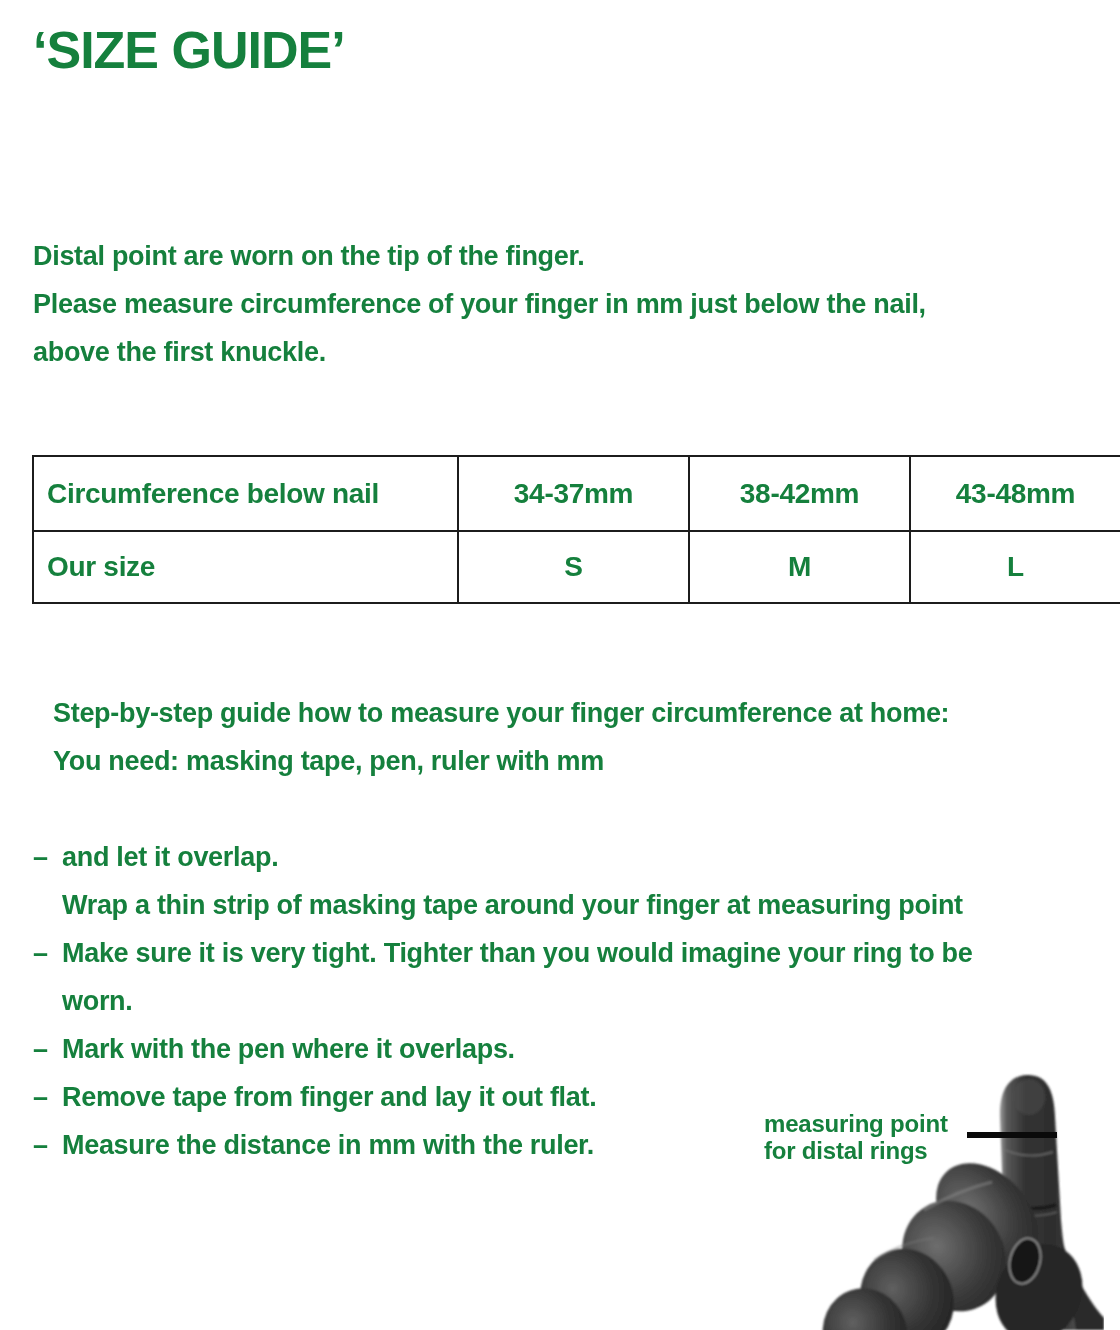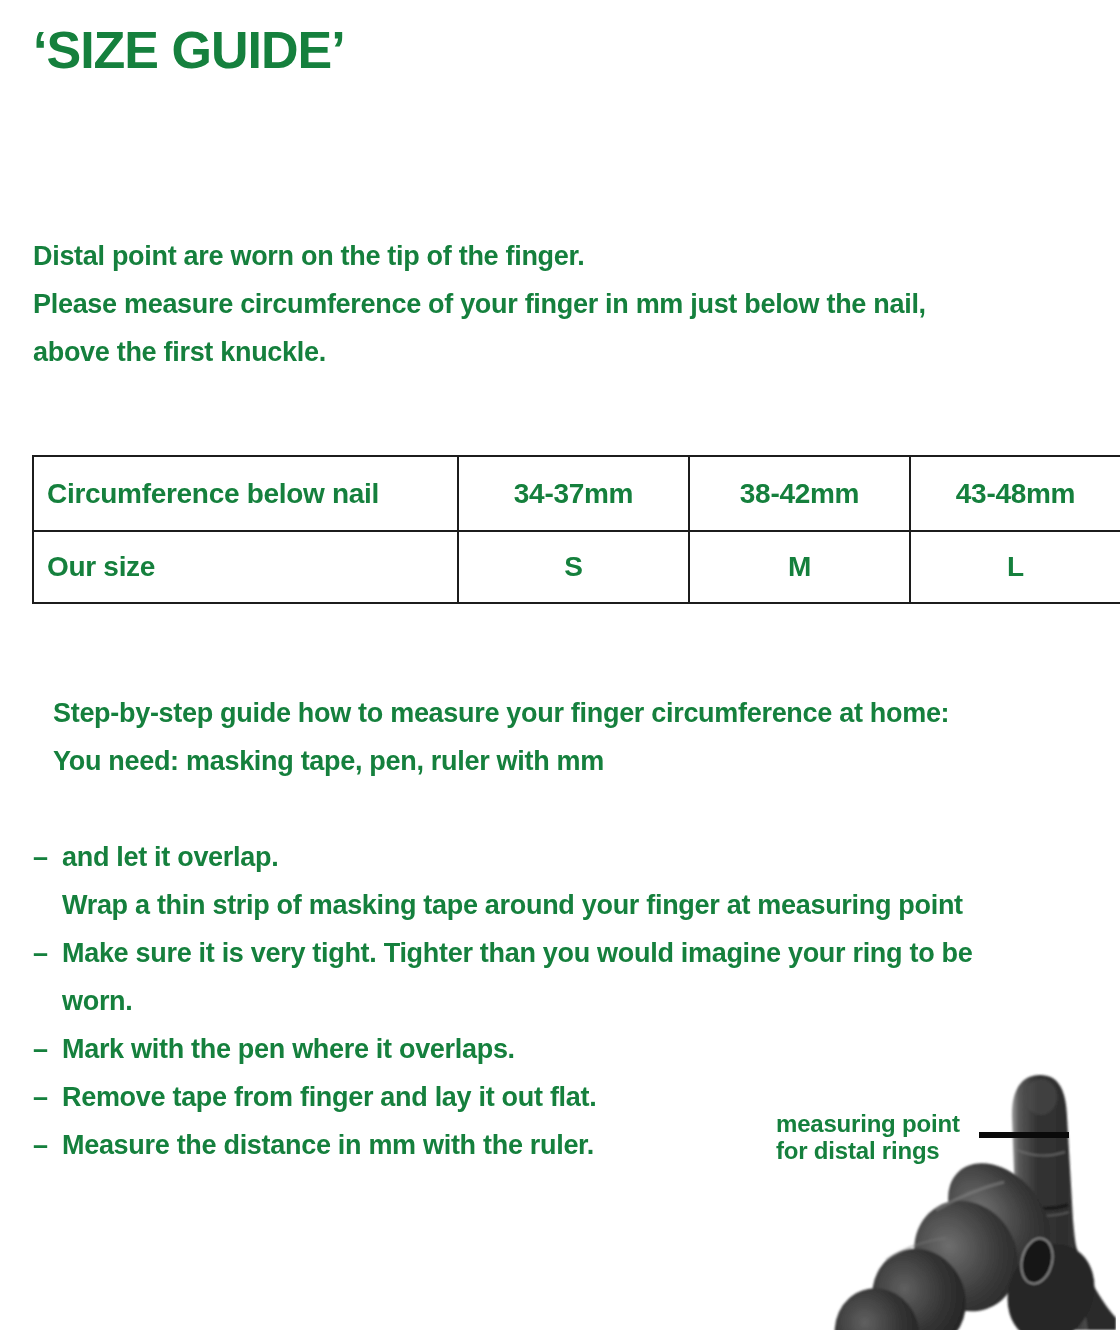--- a/index.html
+++ b/index.html
@@ -41,21 +41,21 @@
   .size-table td.val{text-align:center;}
   .size-table td.c2{width:229px;}
   .size-table td.c3{width:219px;}
   .size-table td.c4{width:209px;margin-left:44px;}
   .steps{position:absolute;left:33px;top:689px;margin-left:20px;}
   .steps .line{white-space:nowrap;}
   .bullets{position:absolute;left:33px;top:833px;}
   .bullet{display:flex;}
   .bullet .marker{width:29px;flex:0 0 29px;}
   .bullet .btext .line{white-space:nowrap;}
-  .figure{position:absolute;right:4px;bottom:0;width:360px;height:260px;}
+  .figure{position:absolute;right:16px;bottom:0;width:360px;height:260px;}
   .figure svg{position:absolute;left:0;top:0;}
   .fig-caption{
     position:absolute;left:20px;top:40px;
     font-size:24px;line-height:27px;letter-spacing:-0.2px;
     white-space:nowrap;
   }
 </style>
 </head>
 <body>
 

